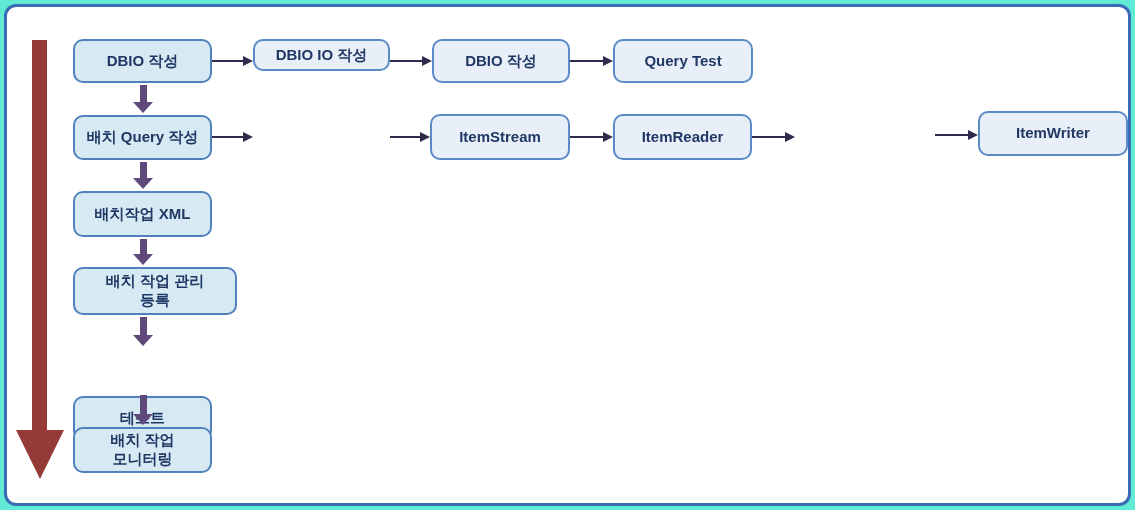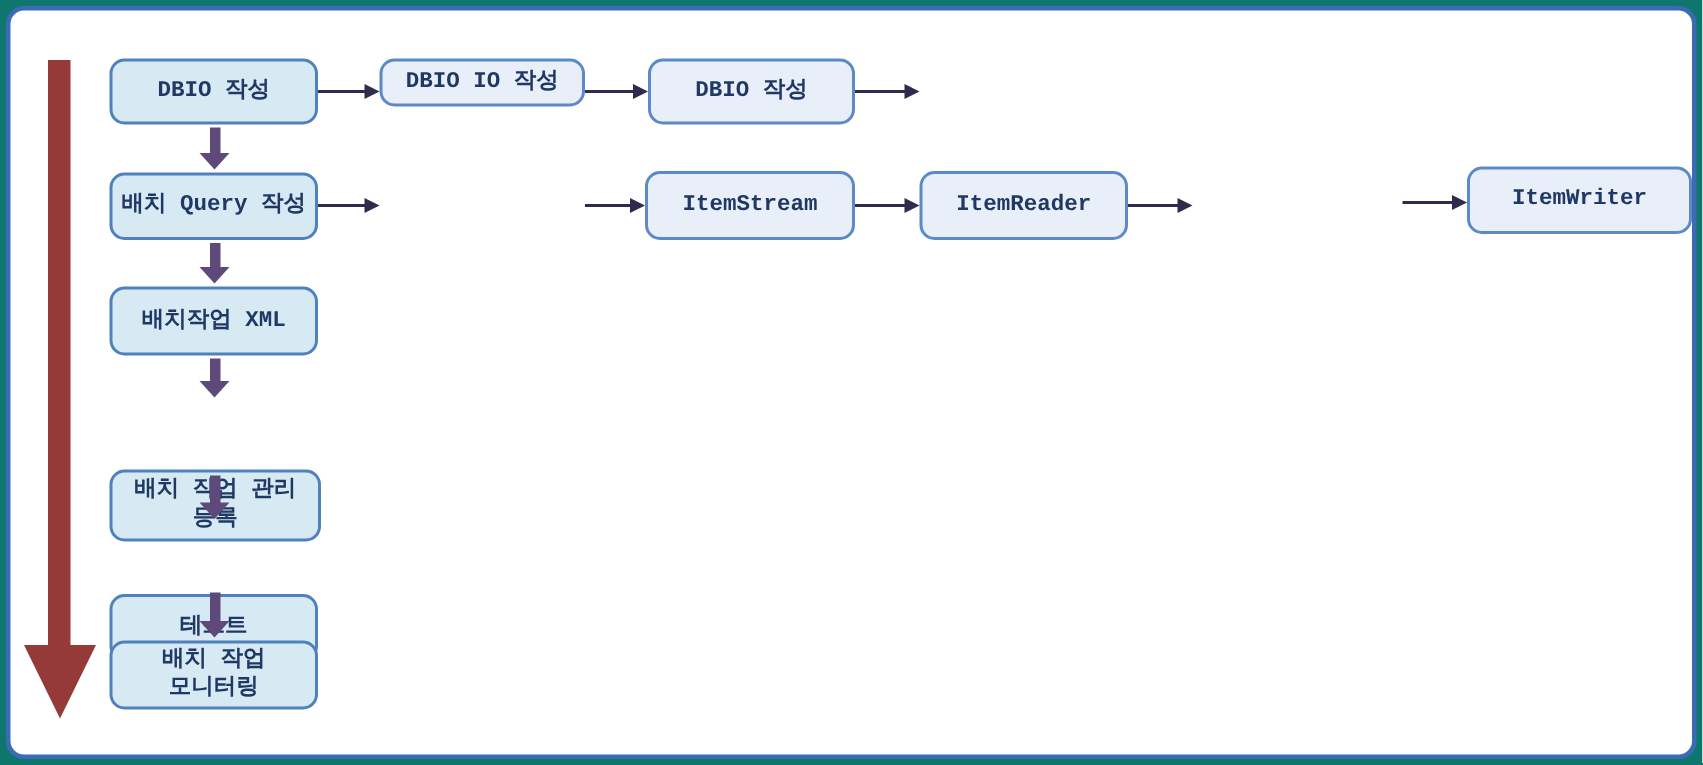--- a/index.html
+++ b/index.html
@@ -8,22 +8,22 @@
     --column-box-border:#4f81bd;
     --row-box-fill:#e9eff9;
     --row-box-border:#5b8ac6;
     --box-text:#1f3864;
     --flow-arrow:#2e2b4d;
     --down-arrow:#5f497a;
     --timeline-arrow:#963a38;
   }
   html,body{margin:0;padding:0;background:#fff;}
   .canvas{
-    position:relative;width:1135px;height:510px;background:#0f766e;
-    font-family:Liberation Mono, monospace;overflow:hidden;
+    position:relative;width:1135px;height:510px;background:#5eead4;
+    font-family:Liberation Sans, sans-serif;overflow:hidden;
   }
   .frame{
     position:absolute;left:4px;top:4px;width:1121px;height:496px;
     border:3px solid var(--outer-border);border-radius:12px;background:#ffffff;
   }
   .box{
     position:absolute;display:flex;align-items:center;justify-content:center;
     border-radius:10px;font-weight:bold;font-size:15px;color:var(--box-text);
     text-align:center;white-space:pre-line;line-height:1.25;box-sizing:border-box;
   }
@@ -46,21 +46,21 @@
 
 <div class="canvas">
   <div class="frame"></div>
 
   <div class="timeline-shaft"></div>
   <div class="timeline-head"></div>
 
   <div class="box col-box" style="left:73px;top:39px;width:139px;height:44px;">DBIO 작성</div>
   <div class="box col-box" style="left:73px;top:115px;width:139px;height:45px;">배치 Query 작성</div>
   <div class="box col-box" style="left:73px;top:191px;width:139px;height:46px;text-align:right;">배치작업 XML</div>
-  <div class="box col-box" style="left:73px;top:267px;width:141px;height:48px;margin-top:46px;">배치 작업 관리
+  <div class="box col-box" style="left:73px;top:267px;width:164px;height:48px;">배치 작업 관리
 등록</div>
   <div class="box col-box" style="left:73px;top:348px;width:139px;height:45px;margin-top:48px;">테스트</div>
   <div class="box col-box" style="left:73px;top:427px;width:139px;height:46px;">배치 작업
 모니터링</div>
 
   <div class="v-arrow" style="left:132px;top:85px;height:28px;">
     <div class="shaft"></div>
     <div class="head"></div>
   </div>
   <div class="v-arrow" style="left:132px;top:162px;height:27px;">
@@ -75,20 +75,21 @@
     <div class="shaft"></div>
     <div class="head"></div>
   </div>
   <div class="v-arrow" style="left:132px;top:395px;height:30px;">
     <div class="shaft"></div>
     <div class="head"></div>
   </div>
 
   <div class="box row-box" style="left:253px;top:39px;width:137px;height:32px;">DBIO IO 작성</div>
   <div class="box row-box" style="left:432px;top:39px;width:138px;height:44px;">DBIO 작성</div>
+  <div class="box row-box" style="left:613px;top:39px;width:140px;height:44px;">Query Test</div>
 
   <div class="h-arrow" style="left:212px;top:55px;width:41px;">
     <div class="line"></div>
     <div class="head"></div>
   </div>
   <div class="h-arrow" style="left:390px;top:55px;width:42px;">
     <div class="line"></div>
     <div class="head"></div>
   </div>
   <div class="h-arrow" style="left:570px;top:55px;width:43px;">

